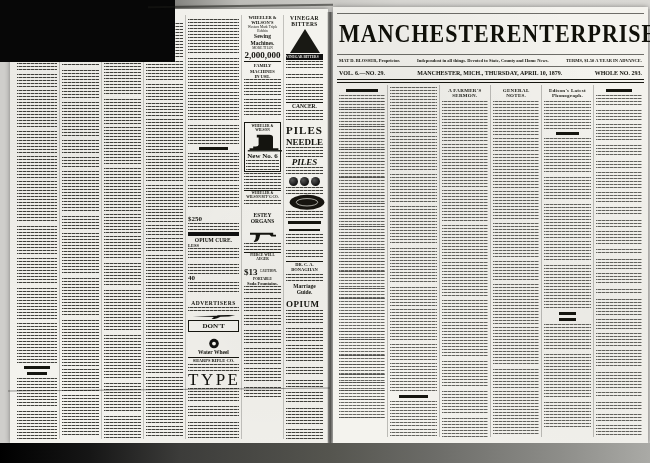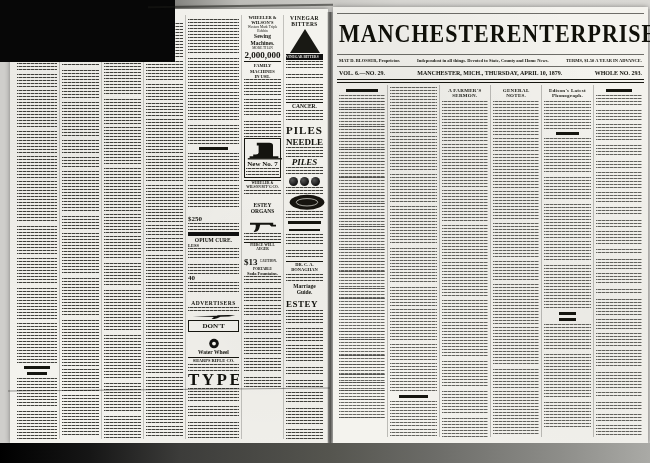--- a/index.html
+++ b/index.html
@@ -47,21 +47,21 @@
   .lc2,.lc3,.lc4{flex:0 0 42px;padding-top:8px;}
   .lc5{flex:0 0 56px;padding-top:4px;}
   .lc6{flex:0 0 42px;}
   .lc7{flex:1 1 auto;}
 
   
   .ad{flex:0 0 auto;text-align:center;color:#12120d;line-height:1.15;overflow:hidden;}
   .b{font-weight:bold;}
   .xxs{font-size:3.5px;} .xs{font-size:4.5px;} .s{font-size:5.5px;} .m{font-size:7px;}
   .l{font-size:9px;} .xl{font-size:11px;}
-  .type-big{font-size:17px;font-weight:bold;letter-spacing:2.5px;line-height:1;}
+  .type-big{font-size:17px;font-weight:normal;letter-spacing:2.5px;line-height:1;}
   .boxed{border:1px solid #15150f;padding:1px;margin:1px 0;}
   .rule{border-top:1px solid #15150f;margin:1px 0;}
   .blackbar{height:4px;background:#101010;margin:1px 0;}
   .inline-ads{display:flex;align-items:flex-start;gap:2px;}
   .medals{display:flex;justify-content:center;gap:2px;margin:1px 0;}
   .medal{width:9px;height:9px;border-radius:50%;background:radial-gradient(circle at 35% 35%,#555,#111 70%);}
   .tri{width:0;height:0;border-left:15px solid transparent;border-right:15px solid transparent;
     border-bottom:24px solid #191914;margin:1px auto 0 auto;}
   .banner{background:#101010;color:#f1f0ea;font-size:3.5px;font-weight:bold;padding:1px 0;margin:1px 0;}
 
@@ -216,33 +216,34 @@
       <div class="ad b s">Sewing Machines.</div>
       <div class="ad xxs">MORE THAN</div>
       <div class="ad b l">2,000,000</div>
       <div class="rule"></div>
       <div class="ad b xs">FAMILY MACHINES</div>
       <div class="ad b xs">IN USE.</div>
       <div class="fauxblock" style="height:42px">
           <div class="fxpara" style="height: 16px; margin-bottom: 4px;"></div>
           <div class="fxpara" style="height: 17px; margin-bottom: 4px;"></div>
         </div>
-      <div class="fauxblock" style="height:16px">
-          <div class="fxpara" style="height: 17px; margin-bottom: 4px;"></div>
-        </div>
       <div class="boxed">
+        <div class="ad b xxs">WHEELER &amp; WILSON</div>
         <svg width="36" height="20" viewBox="0 0 40 22">
           <path d="M4 20 L36 20 L36 18 L30 18 L30 6 Q30 3 26 3 L12 3 L12 6 L14 6 L14 14 Q14 16 11 16 L8 16 L8 18 L4 18 Z" fill="#14140f"></path>
           <rect x="2" y="20" width="38" height="1.5" fill="#14140f"></rect>
         </svg>
-        <div class="ad b m">New No. 7</div>
-        <div class="fauxblock" style="height:8px">
-            <div class="fxpara" style="height: 18px; margin-bottom: 4px;"></div>
-          </div>
-      </div>
+        <div class="ad b m">New No. 6</div>
+        <div class="fauxblock" style="height:10px">
+            <div class="fxpara" style="height: 17px; margin-bottom: 4px;"></div>
+          </div>
+      </div>
+      <div class="fauxblock" style="height:16px">
+          <div class="fxpara" style="height: 17px; margin-bottom: 4px;"></div>
+        </div>
       <div class="ad b xxs rule">WHEELER &amp; WILSON M'F'G CO.</div>
       <div class="fauxblock" style="height:12px">
           <div class="fxpara" style="height: 6px; margin-bottom: 4px;"></div>
         </div>
       <div class="ad b s">ESTEY ORGANS</div>
       <div class="fauxblock" style="height:5px"></div>
       <svg width="28" height="13" viewBox="0 0 30 14">
         <path d="M1 3 L26 3 L26 5 L29 5 L29 7 L24 7 L22 5 L12 5 L11 9 Q10 13 5 13 Q8 9 7 5 L1 5 Z" fill="#14140f"></path>
       </svg>
       <div class="fauxblock" style="height:8px">
@@ -309,21 +310,21 @@
       <div class="fauxblock" style="height:26px">
           <div class="fxpara" style="height: 12px; margin-bottom: 4px;"></div>
           <div class="fxpara" style="height: 7px; margin-bottom: 4px;"></div>
         </div>
       <div class="ad b xs rule">DR. C. A. BONAGHAN</div>
       <div class="fauxblock" style="height:9px">
           <div class="fxpara" style="height: 13px; margin-bottom: 4px;"></div>
         </div>
       <div class="ad b s">Marriage Guide.</div>
       <div class="fauxblock" style="height:4px"></div>
-      <div class="ad b l" style="text-align:left;letter-spacing:.5px">ESTEY</div>
+      <div class="ad b l" style="text-align:left;letter-spacing:.5px">OPIUM</div>
       <div class="faux-fill">
           <div class="fxpara" style="height: 14px; margin-bottom: 4px;"></div>
           <div class="fxpara" style="height: 13px; margin-bottom: 4px;"></div>
           <div class="fxpara" style="height: 18px; margin-bottom: 4px;"></div>
           <div class="fxpara" style="height: 9px; margin-bottom: 4px;"></div>
           <div class="fxpara" style="height: 8px; margin-bottom: 4px;"></div>
           <div class="fxpara" style="height: 12px; margin-bottom: 4px;"></div>
           <div class="fxpara" style="height: 17px; margin-bottom: 4px;"></div>
           <div class="fxpara" style="height: 18px; margin-bottom: 4px;"></div>
         </div>

